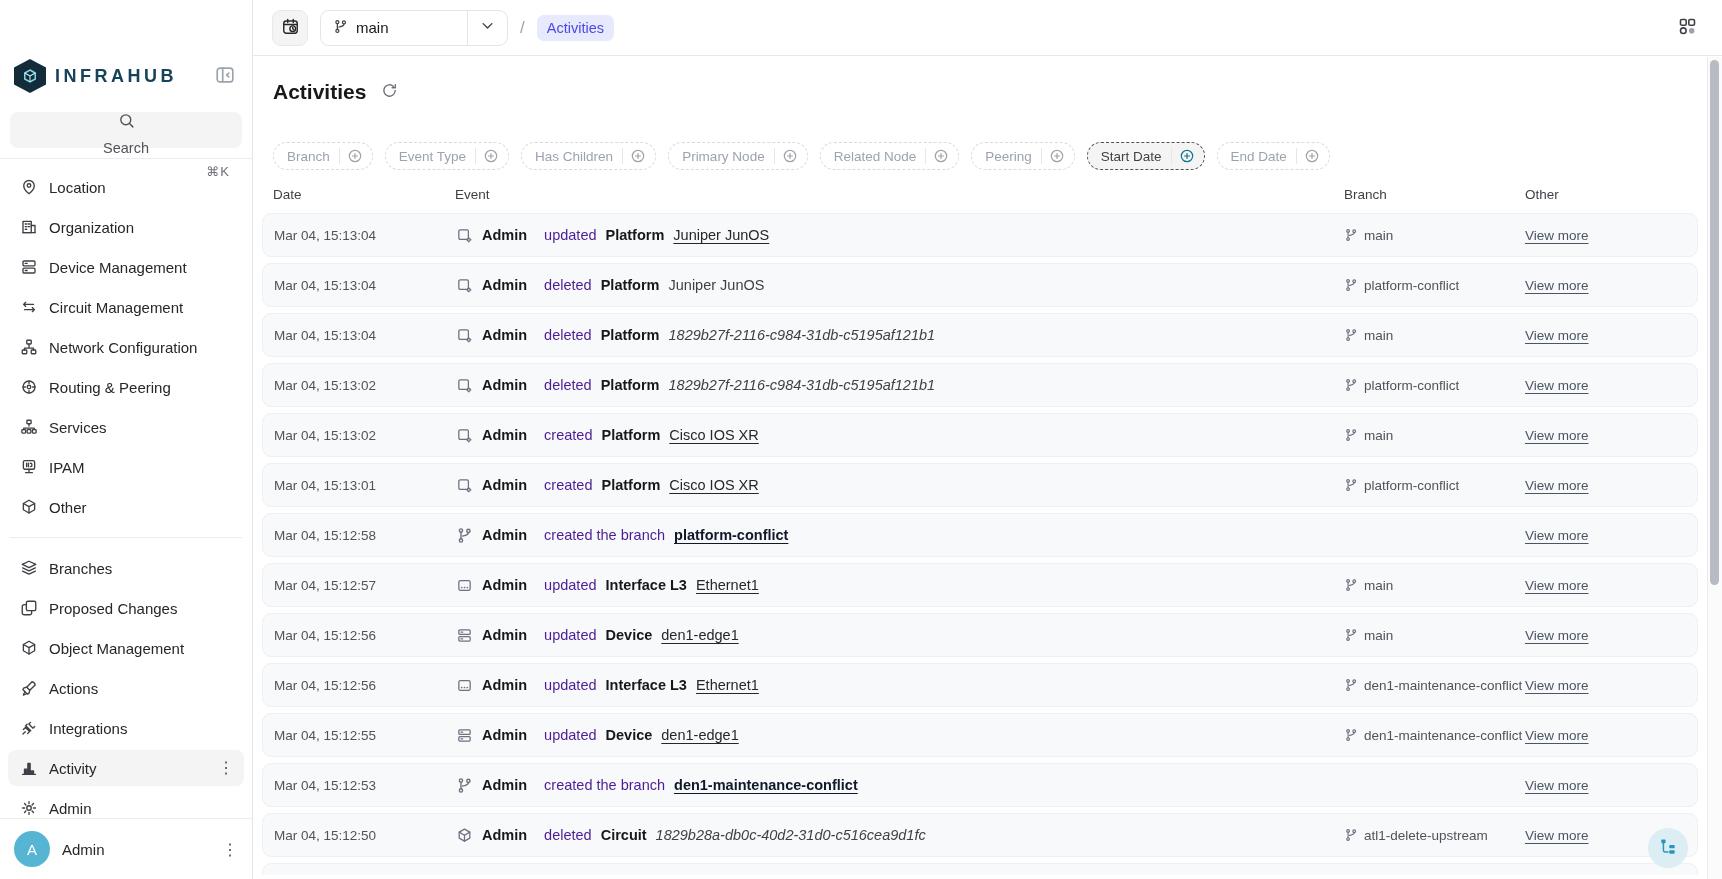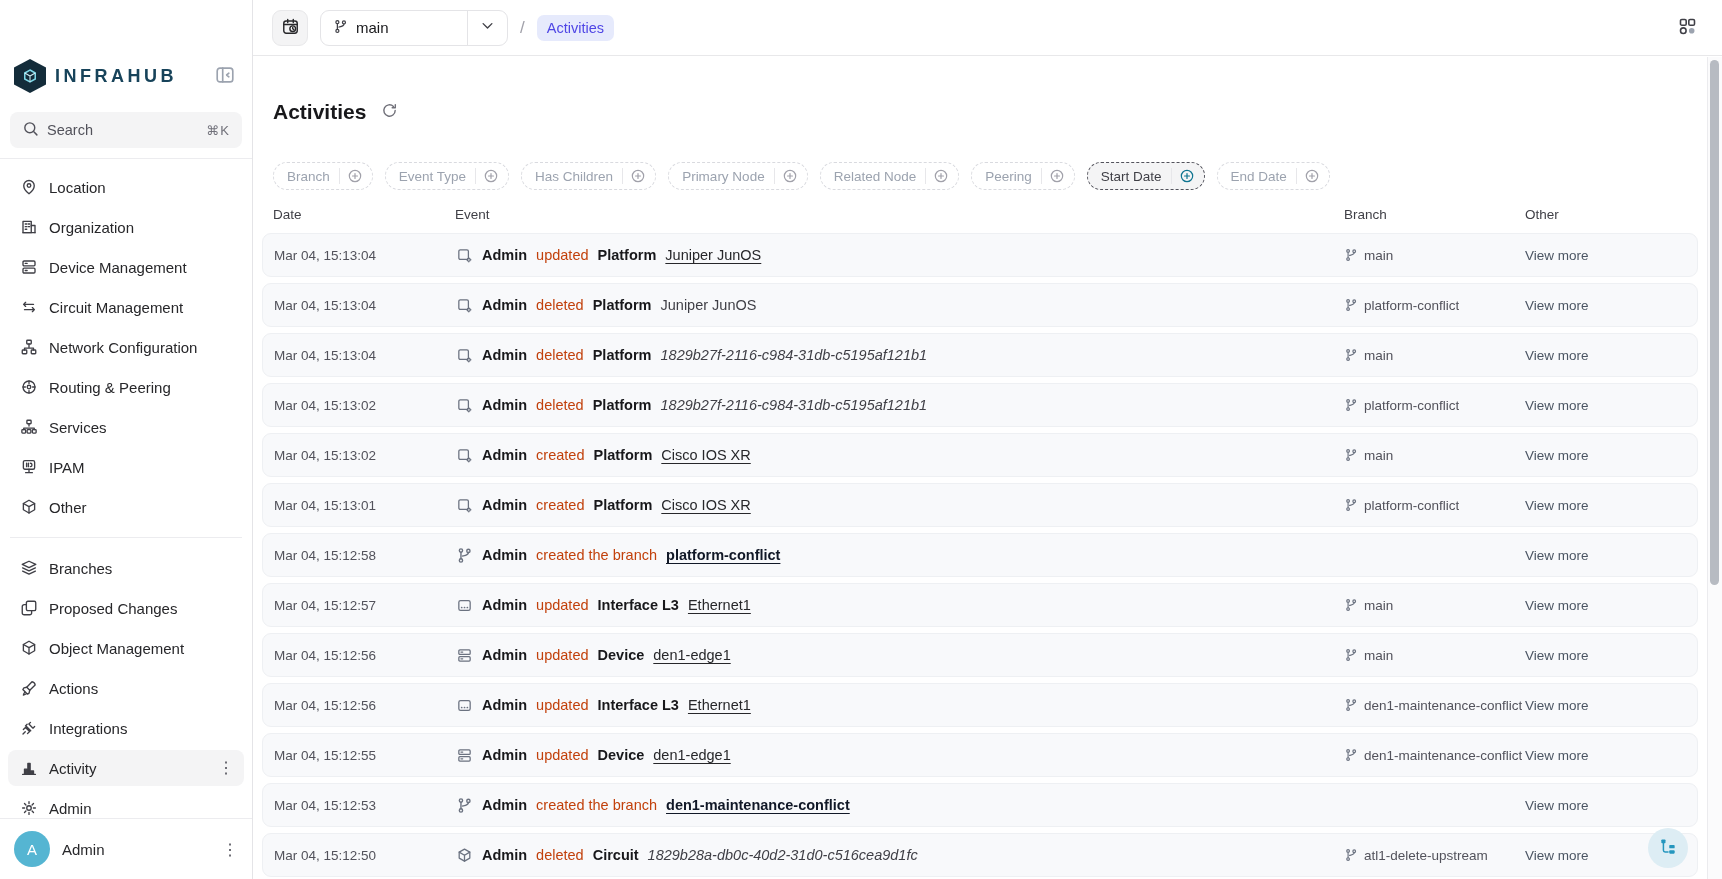--- a/index.html
+++ b/index.html
@@ -13,38 +13,38 @@
   .side-head { height:56px; display:flex; align-items:center; padding:0 12px 0 14px;margin-top:48px; }
   .logo-wrap { display:flex; align-items:center; gap:9px; flex:1; }
   .hex { width:32px; height:34px; position:relative; display:flex; align-items:center; justify-content:center;
     background:#142c3a; clip-path:polygon(50% 0,100% 25%,100% 75%,50% 100%,0 75%,0 25%); }
   .hex svg { width:18px; height:18px; }
   .brand { font-size:18px; font-weight:bold; letter-spacing:3.5px; color:#17435a; }
   .icon-btn { display:flex; align-items:center; justify-content:center; border:none; background:transparent;
     color:#9ca3af; cursor:pointer; border-radius:8px; }
   .collapse-btn { width:30px; height:30px; }
   .search { margin:8px 10px 10px 10px; height:36px; background:#f4f4f5; border-radius:8px;
-    display:flex; align-items:center; gap:8px; padding:0 12px; color:#52525b; font-size:14.5px; cursor:pointer; }
+    display:flex; align-items:center; gap:8px; padding:0 12px; color:#52525b; font-size:14.5px; cursor:pointer;flex-direction:column; }
   .search .kbd { margin-left:auto; color:#71717a; font-size:13px; letter-spacing:1px; }
   .side-divider { height:1px; background:#ececef; margin:0; }
   .nav { flex:1; padding:10px 8px 0 8px; overflow:hidden; }
   .nav-item { height:36px; margin-bottom:4px; display:flex; align-items:center; gap:11px;
     padding:0 10px 0 12px; border-radius:8px; font-size:15px; color:#27272a; cursor:pointer; }
   .nav-item svg { width:18px; height:18px; color:#3f3f46; flex:none; }
   .nav-item.active { background:#f4f4f5; }
   .nav-item .kebab { margin-left:auto; color:#52525b; font-size:16px; line-height:1; }
   .nav-group-divider { height:1px; background:#ececef; margin:12px 2px; }
   .side-bottom { border-top:1px solid #ececef; padding:12px 14px; display:flex; align-items:center; gap:12px; }
   .avatar { width:36px; height:36px; border-radius:50%; background:#55b5d2; color:#fff;
     display:flex; align-items:center; justify-content:center; font-size:15px; }
   .user-name { font-size:15px; color:#27272a; }
   .side-bottom .kebab { margin-left:auto; color:#52525b; font-size:16px; cursor:pointer; }
 
   
-  .main { flex:1; display:flex; flex-direction:column; position:relative; background:#fff;gap:20px; }
+  .main { flex:1; display:flex; flex-direction:column; position:relative; background:#fff; }
   .topbar { height:56px; border-bottom:1px solid #e8e8ea; display:flex; align-items:center;
     padding:0 16px 0 19px; gap:12px; background:#fff; }
   .cal-btn { width:36px; height:36px; background:#f4f4f5; border:1px solid #e8e8ea; border-radius:9px; color:#27272a; }
   .branch-select { height:36px; width:188px; border:1px solid #e4e4e7; border-radius:9px; background:#fff;
     display:flex; align-items:center; cursor:pointer; }
   .branch-select .bs-main { flex:1; display:flex; align-items:center; gap:8px; padding:0 12px; font-size:15px; color:#18181b; }
   .branch-select .bs-main svg { width:15px; height:15px; color:#3f3f46; }
   .branch-select .bs-caret { width:40px; align-self:stretch; border-left:1px solid #e4e4e7;
     display:flex; align-items:center; justify-content:center; color:#3f3f46; }
   .branch-select .bs-caret svg { width:15px; height:15px; }
@@ -73,29 +73,29 @@
   .thead { margin-top:17px; display:grid; grid-template-columns:182px 1fr 181px 160px;
     padding-right:13px; font-size:13.5px; color:#3f3f46; font-weight:500; }
   .table-wrap { margin-left:-11px; width:calc(100% + 11px); margin-top:11px; }
   .row-card { display:grid; grid-template-columns:182px 1fr 181px 160px; align-items:center;
     height:44px; padding:0 12px 0 11px; background:#f8f9fb; border:1px solid #eef0f3;
     border-radius:9px; margin-bottom:6px; }
   .cell-date { font-size:13.5px; color:#52525b; }
   .cell-event { display:flex; align-items:center; gap:9px; font-size:14.5px; color:#3f3f46; min-width:0; }
   .cell-event svg { width:17px; height:17px; color:#6b7280; flex:none; }
   .ev-user, .ev-type { font-weight:bold; color:#18181b; }
-  .ev-action { color:#c2410c; }
+  .ev-action { color:#4c1d95;margin-left:8px; }
   .ev-name-link { color:#27272a; text-decoration:underline; text-underline-offset:3px; cursor:pointer; }
   .ev-name-plain { color:#3f3f46; }
   .ev-name-uuid { color:#3f3f46; font-style:italic; }
   .ev-name-branch { color:#111827; font-weight:bold; text-decoration:underline; text-underline-offset:3px; cursor:pointer; }
   .cell-branch { display:flex; align-items:center; gap:6px; font-size:13.5px; color:#52525b; min-width:0; }
   .cell-branch svg { width:14px; height:14px; flex:none; color:#6b7280; }
   .cell-branch .bname { white-space:nowrap; overflow:hidden; }
-  .cell-action a { font-size:13.5px; color:#4b5563; text-underline-offset:3px; cursor:pointer; }
+  .cell-action a { font-size:13.5px; color:#4b5563; text-decoration:underline; text-underline-offset:3px; cursor:pointer; }
   .row-card.partial { height:12px; border-bottom:none; border-radius:9px 9px 0 0; margin-bottom:0; }
 
   .fab { position:fixed; right:34px; bottom:11px; width:40px; height:40px; border-radius:50%;
     background:#ddedf4; border:none; display:flex; align-items:center; justify-content:center;
     color:#2596be; cursor:pointer; }
   .fab svg { width:20px; height:20px; }
 
   .scrollbar { position:fixed; top:57px; right:0; bottom:0; width:15px; background:#fbfbfc;
     border-left:1px solid #ebebee; }
   .scroll-thumb { position:absolute; top:3px; left:2px; width:9px; height:525px;

